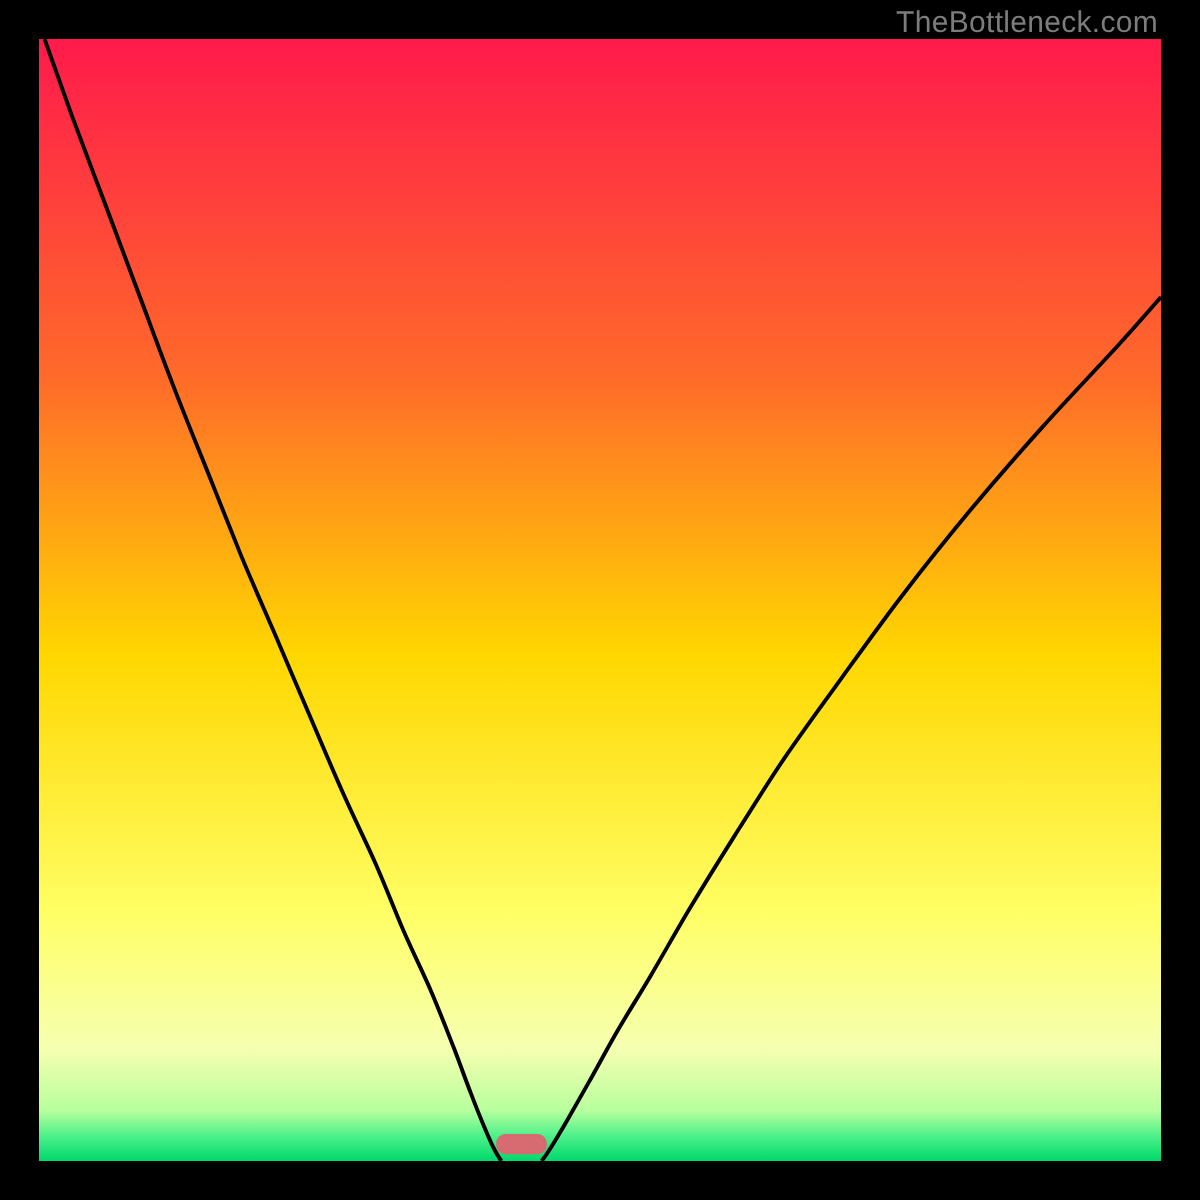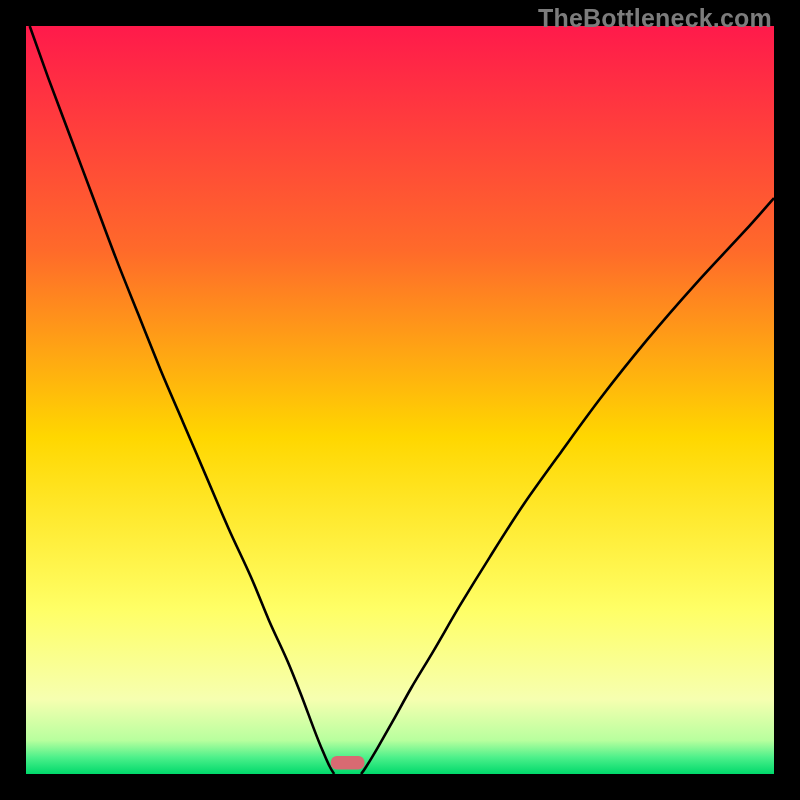--- a/index.html
+++ b/index.html
@@ -24,22 +24,22 @@
     left: 0;
     top: 0;
     width: 748px;
     height: 748px;
   }
   .watermark {
     position: absolute;
     top: 4px;
     right: 28px;
     color: #7c7c7c;
-    font-size: 25px;
-    font-weight: 700;
+    font-size: 20px;
+    font-weight: 400;
     letter-spacing: 0.2px;
   }
 </style>
 </head>
 <body>
 
 <div class="frame">
   <svg class="plot" viewBox="0 0 748 748" preserveAspectRatio="none">
     <defs>
       <linearGradient id="bg-grad" x1="0" y1="0" x2="0" y2="1">

